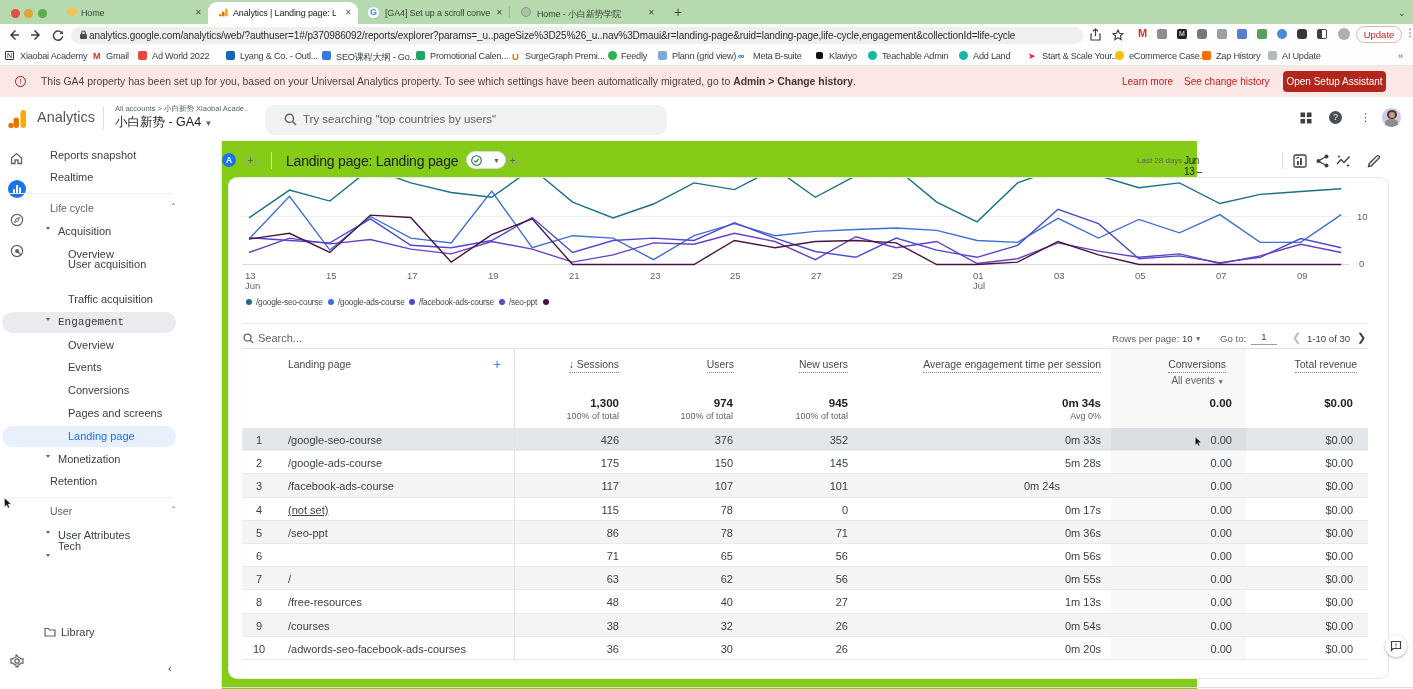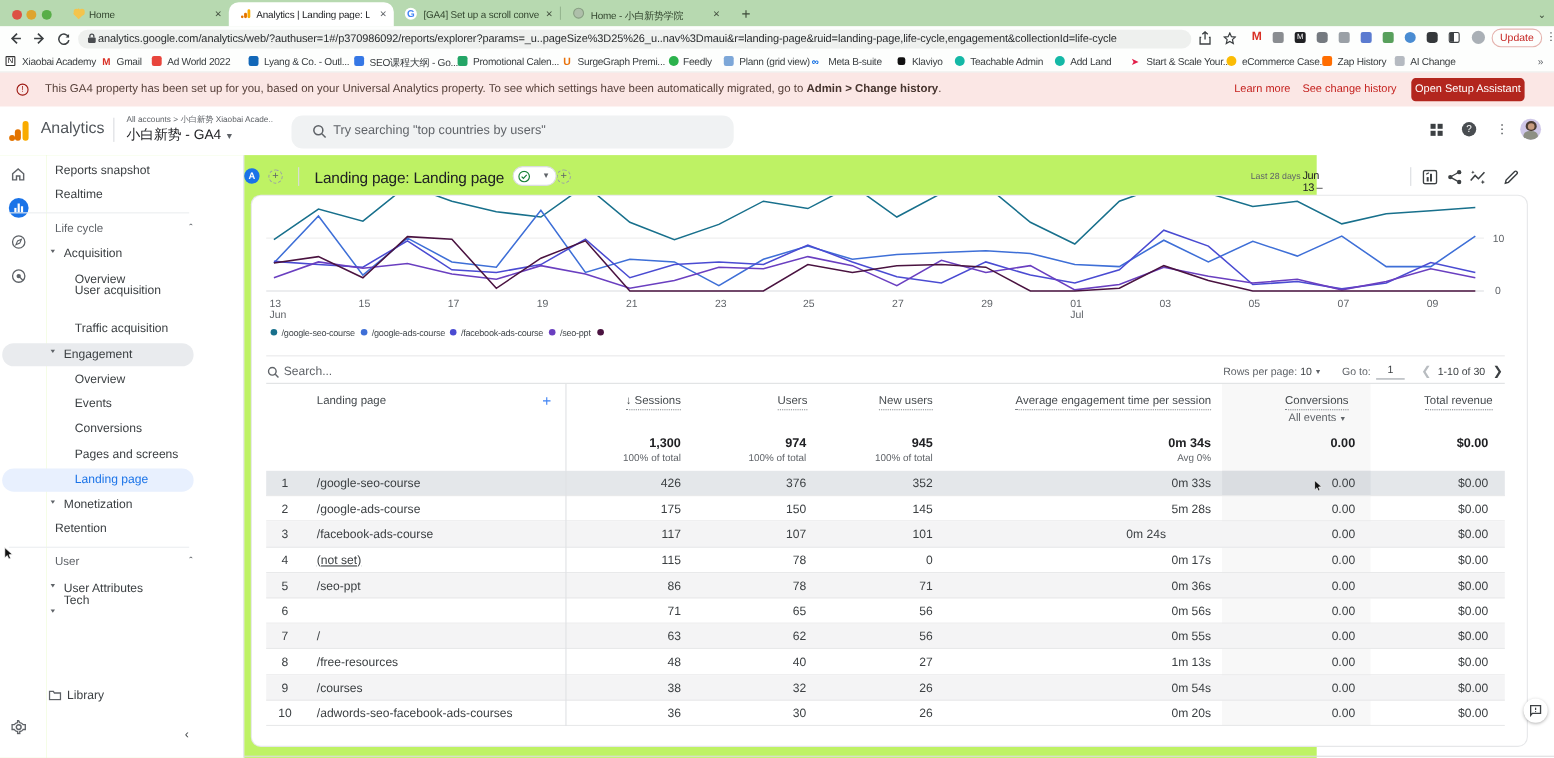--- a/index.html
+++ b/index.html
@@ -16,21 +16,21 @@
   #urlpill { position:absolute; left:71px; top:2.5px; width:1012px; height:17px; border-radius:9px; background:#eef0ee; }
   #urltext { position:absolute; left:89px; top:5.5px; font-size:10px; color:#2a2c2e; letter-spacing:-0.1px; white-space:nowrap; }
   #bookmarks { position:absolute; left:0; top:46px; width:1413px; height:20px; background:#fdfefd; border-bottom:1px solid #e7e9e7; }
   .bm { position:absolute; top:5px; font-size:9.2px; letter-spacing:-0.25px; color:#3c4043; white-space:nowrap; }
   .bmi { position:absolute; top:5px; width:9px; height:9px; border-radius:2px; }
   
   #banner { position:absolute; left:0; top:66px; width:1413px; height:31px; background:#fbe7e5; }
   
   #gahead { position:absolute; left:0; top:97px; width:1413px; height:44px; background:#fff; }
   
-  #shell { position:absolute; left:0; top:141px; width:1197px; height:548px; background:#bef264; }
+  #shell { position:absolute; left:0; top:141px; width:1197px; height:548px; background:#84cc16; }
   #rail { position:absolute; left:0; top:0; width:42px; height:548px; background:#fff; }
   #sidenav { position:absolute; left:42px; top:0; width:180px; height:548px; background:#fff; border-right:1px solid #e4e6e8; }
   .nav { position:absolute; left:8px; font-size:11px; color:#3c4043; white-space:nowrap; }
   .navh { position:absolute; left:8px; font-size:10.5px; color:#5f6368; white-space:nowrap; }
   .nav2 { position:absolute; left:26px; font-size:11px; color:#3c4043; white-space:nowrap; }
   .arr { position:absolute; left:4px; width:0; height:0; border-left:2.5px solid transparent; border-right:2.5px solid transparent; border-top:3.5px solid #5f6368; }
   .chev { position:absolute; left:130px; font-size:9px; color:#5f6368; }
   
   #card { position:absolute; left:229px; top:37px; width:1159px; height:500px; background:#fff; border-radius:8px; box-shadow:0 0 0 1px #e6e7e9; overflow:hidden; }
   .colR { position:absolute; text-align:right; font-size:11px; color:#3c4043; white-space:nowrap; }
@@ -137,21 +137,21 @@
     <div class="bm" style="left:882px;">Teachable Admin</div>
   <div class="bmi" style="left:959px;background:#14b8a6;border-radius:50%;"></div>
     <div class="bm" style="left:973px;">Add Land</div>
   <div class="bm" style="left:1028px;color:#e11d48;font-size:9px;top:5px;">➤</div>
     <div class="bm" style="left:1042px;">Start &amp; Scale Your...</div>
   <div class="bmi" style="left:1115px;background:#fbbc04;border-radius:50%;"></div>
     <div class="bm" style="left:1129px;">eCommerce Case...</div>
   <div class="bmi" style="left:1202px;background:#ff6d00;"></div>
     <div class="bm" style="left:1216px;">Zap History</div>
   <div class="bmi" style="left:1268px;background:#b5bac1;"></div>
-    <div class="bm" style="left:1282px;">AI Change</div>
+    <div class="bm" style="left:1282px;">AI Update</div>
   <div class="bm" style="left:1398px;color:#5f6368;">»</div>
 </div>
 
 <div id="banner">
   <div style="position:absolute;left:15px;top:76px;width:11px;height:11px;border:1.3px solid #9c1710;border-radius:50%;text-align:center;font-size:8px;line-height:10px;color:#9c1710;top:10px;">!</div>
   <div style="position:absolute;left:41px;top:10px;font-size:10.4px;color:#553f38;">This GA4 property has been set up for you, based on your Universal Analytics property. To see which settings have been automatically migrated, go to <b style="color:#46342e;">Admin &gt; Change history</b>.</div>
   <div style="position:absolute;left:1122px;top:10px;font-size:10px;color:#c5221f;">Learn more</div>
   <div style="position:absolute;left:1184px;top:10px;font-size:10px;color:#c5221f;">See change history</div>
   <div style="position:absolute;left:1283px;top:5px;width:103px;height:21px;background:#b3261e;border-radius:4px;color:#fff;font-size:10px;text-align:center;line-height:21px;">Open Setup Assistant</div>
 </div>
@@ -222,21 +222,21 @@
     <div class="abs" style="left:-34px;top:52px;width:164px;height:1px;background:#eceef0;"></div>
     <div class="navh" style="top:61px;">Life cycle</div>
       <div class="chev" style="top:61px;">ˆ</div>
     <div class="arr" style="top:86px;"></div>
       <div class="nav" style="left:16px;top:84px;">Acquisition</div>
     <div class="nav2" style="top:107px;">Overview</div>
     <div class="nav2" style="top:117px;">User acquisition</div>
     <div class="nav2" style="top:152px;">Traffic acquisition</div>
     <div class="abs" style="left:-40px;top:171px;width:174px;height:21px;border-radius:11px;background:#e9ebee;"></div>
     <div class="arr" style="top:177px;"></div>
-      <div class="nav" style="left:16px;top:175px;">Engagement</div>
+      <div class="nav" style="left:16px;top:175px;font-family:Liberation Mono, monospace;">Engagement</div>
     <div class="nav2" style="top:198px;">Overview</div>
     <div class="nav2" style="top:220px;">Events</div>
     <div class="nav2" style="top:243px;">Conversions</div>
     <div class="nav2" style="top:266px;">Pages and screens</div>
     <div class="abs" style="left:-40px;top:285px;width:174px;height:21px;border-radius:11px;background:#e8f0fe;"></div>
     <div class="nav2" style="top:289px;color:#1a73e8;">Landing page</div>
     <div class="arr" style="top:314px;"></div>
       <div class="nav" style="left:16px;top:312px;">Monetization</div>
     <div class="nav" style="top:334px;">Retention</div>
     <div class="abs" style="left:-34px;top:356px;width:164px;height:1px;background:#eceef0;"></div>

